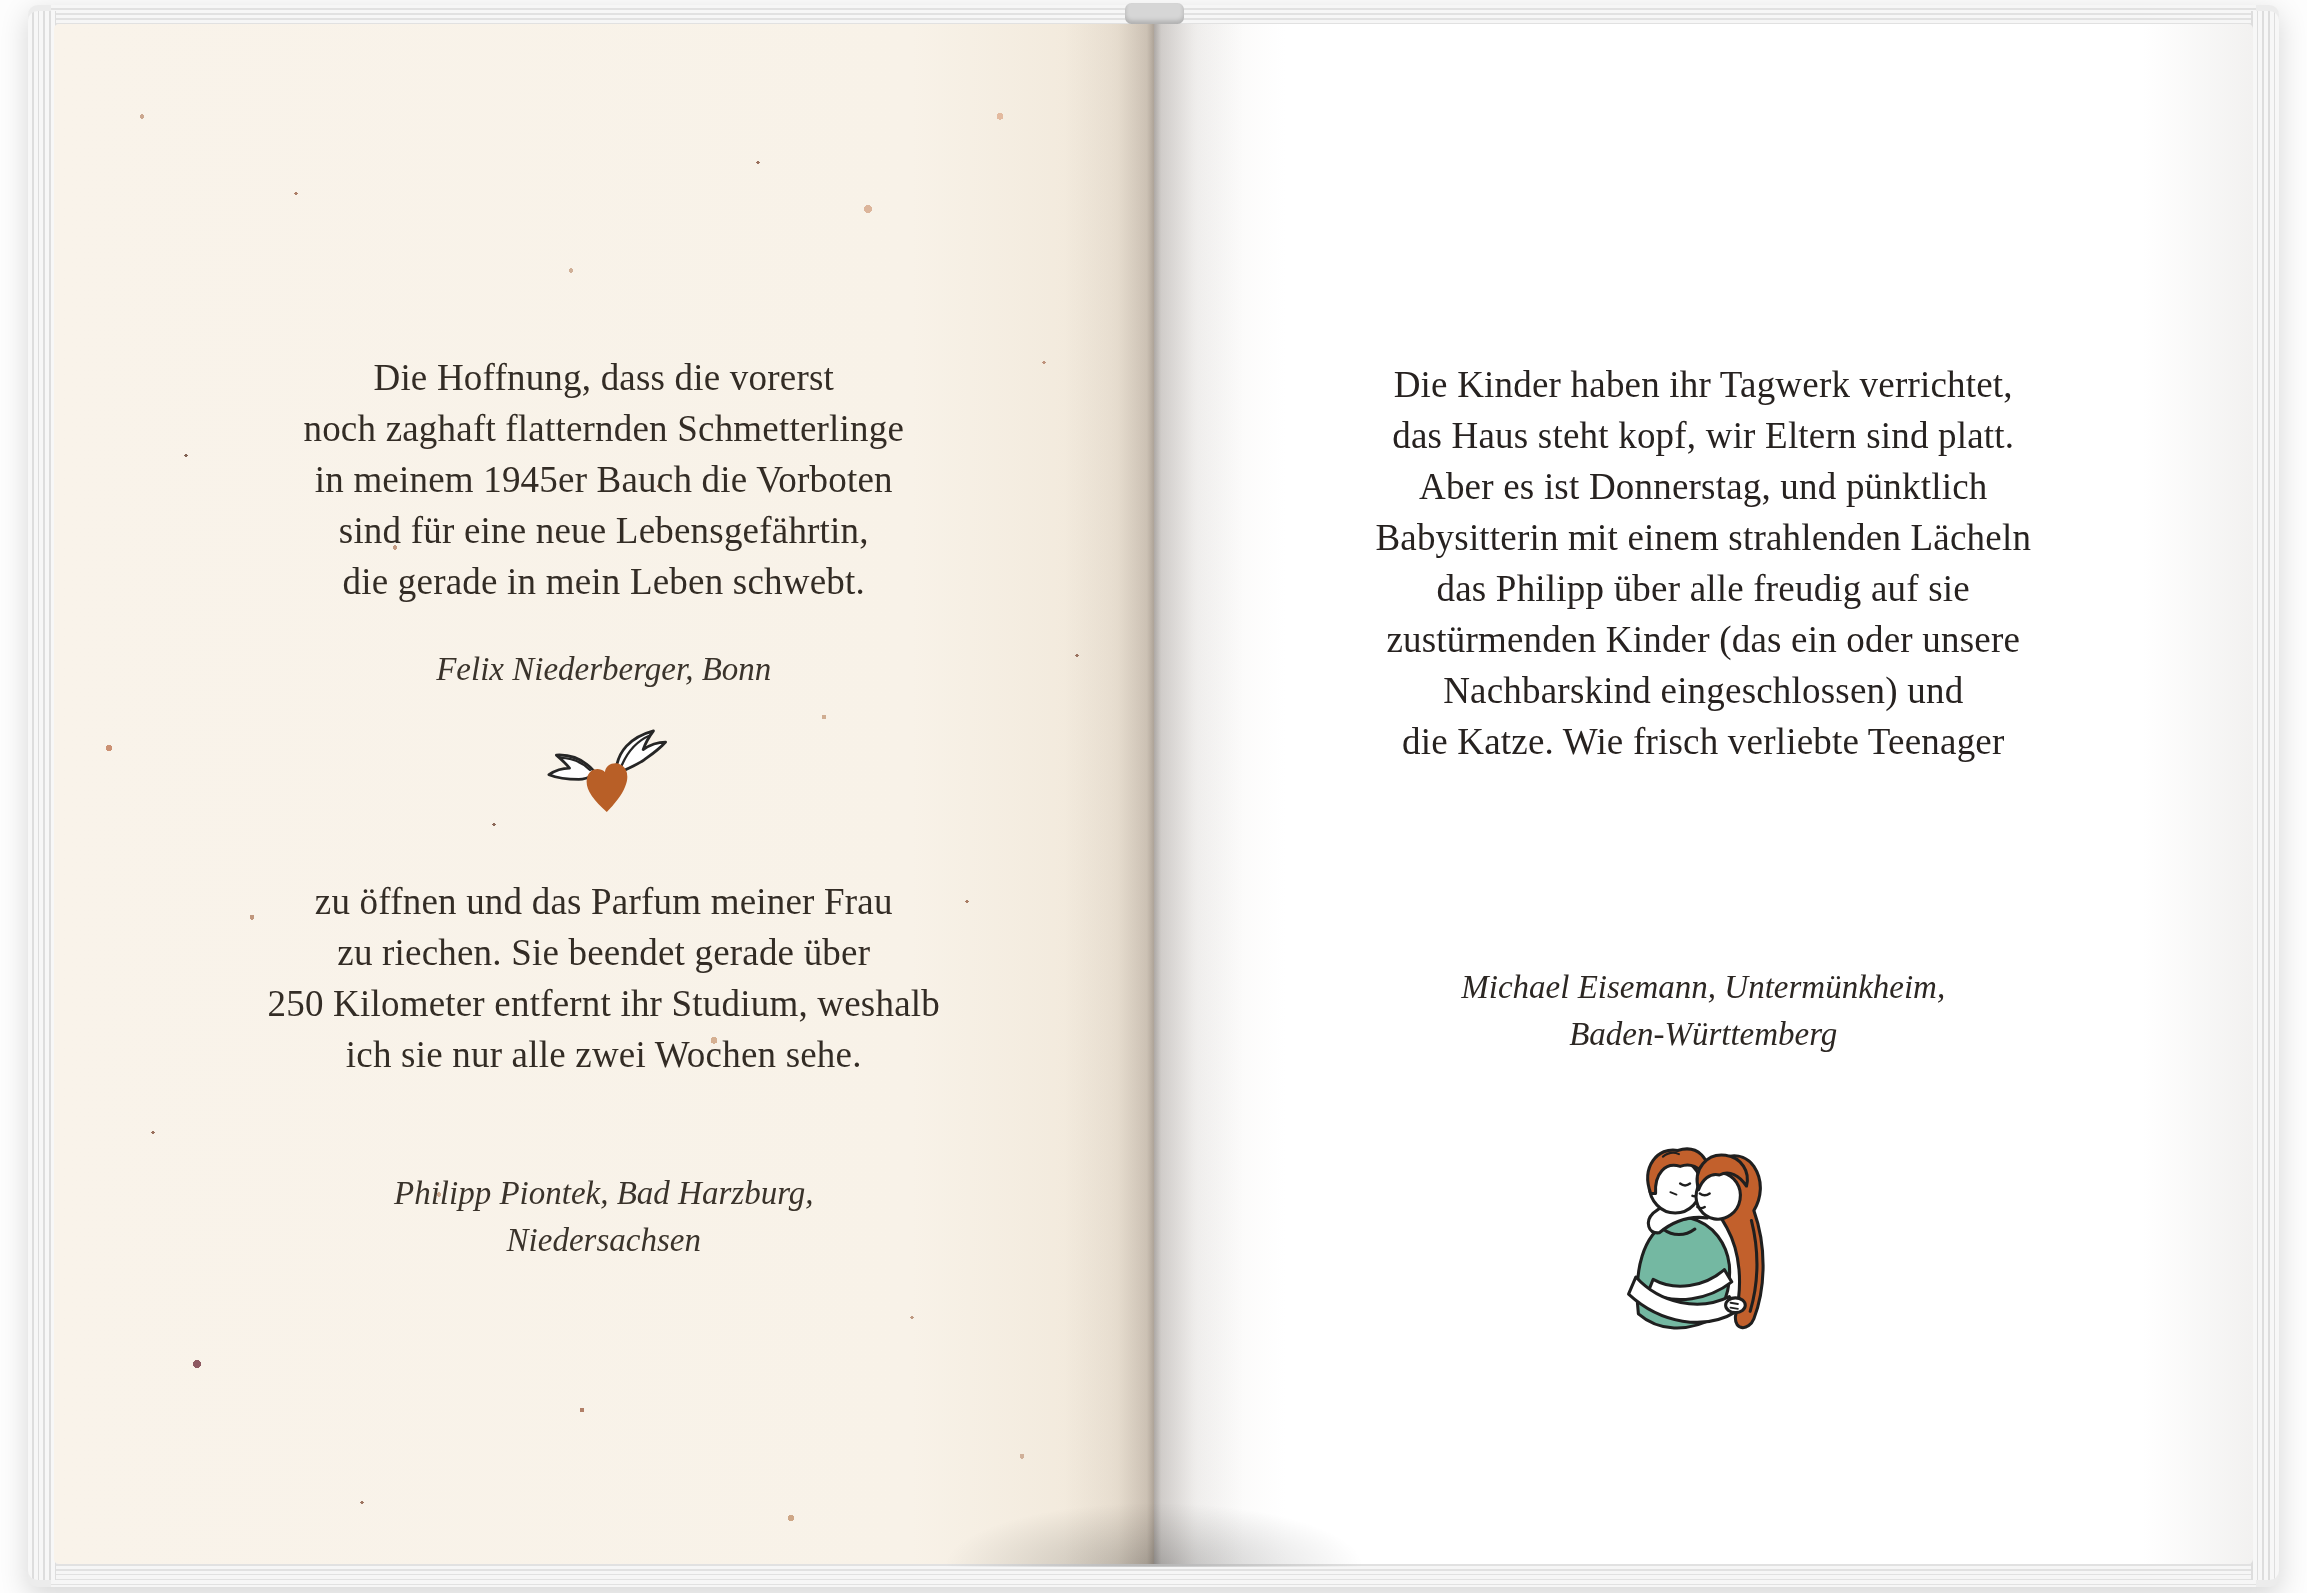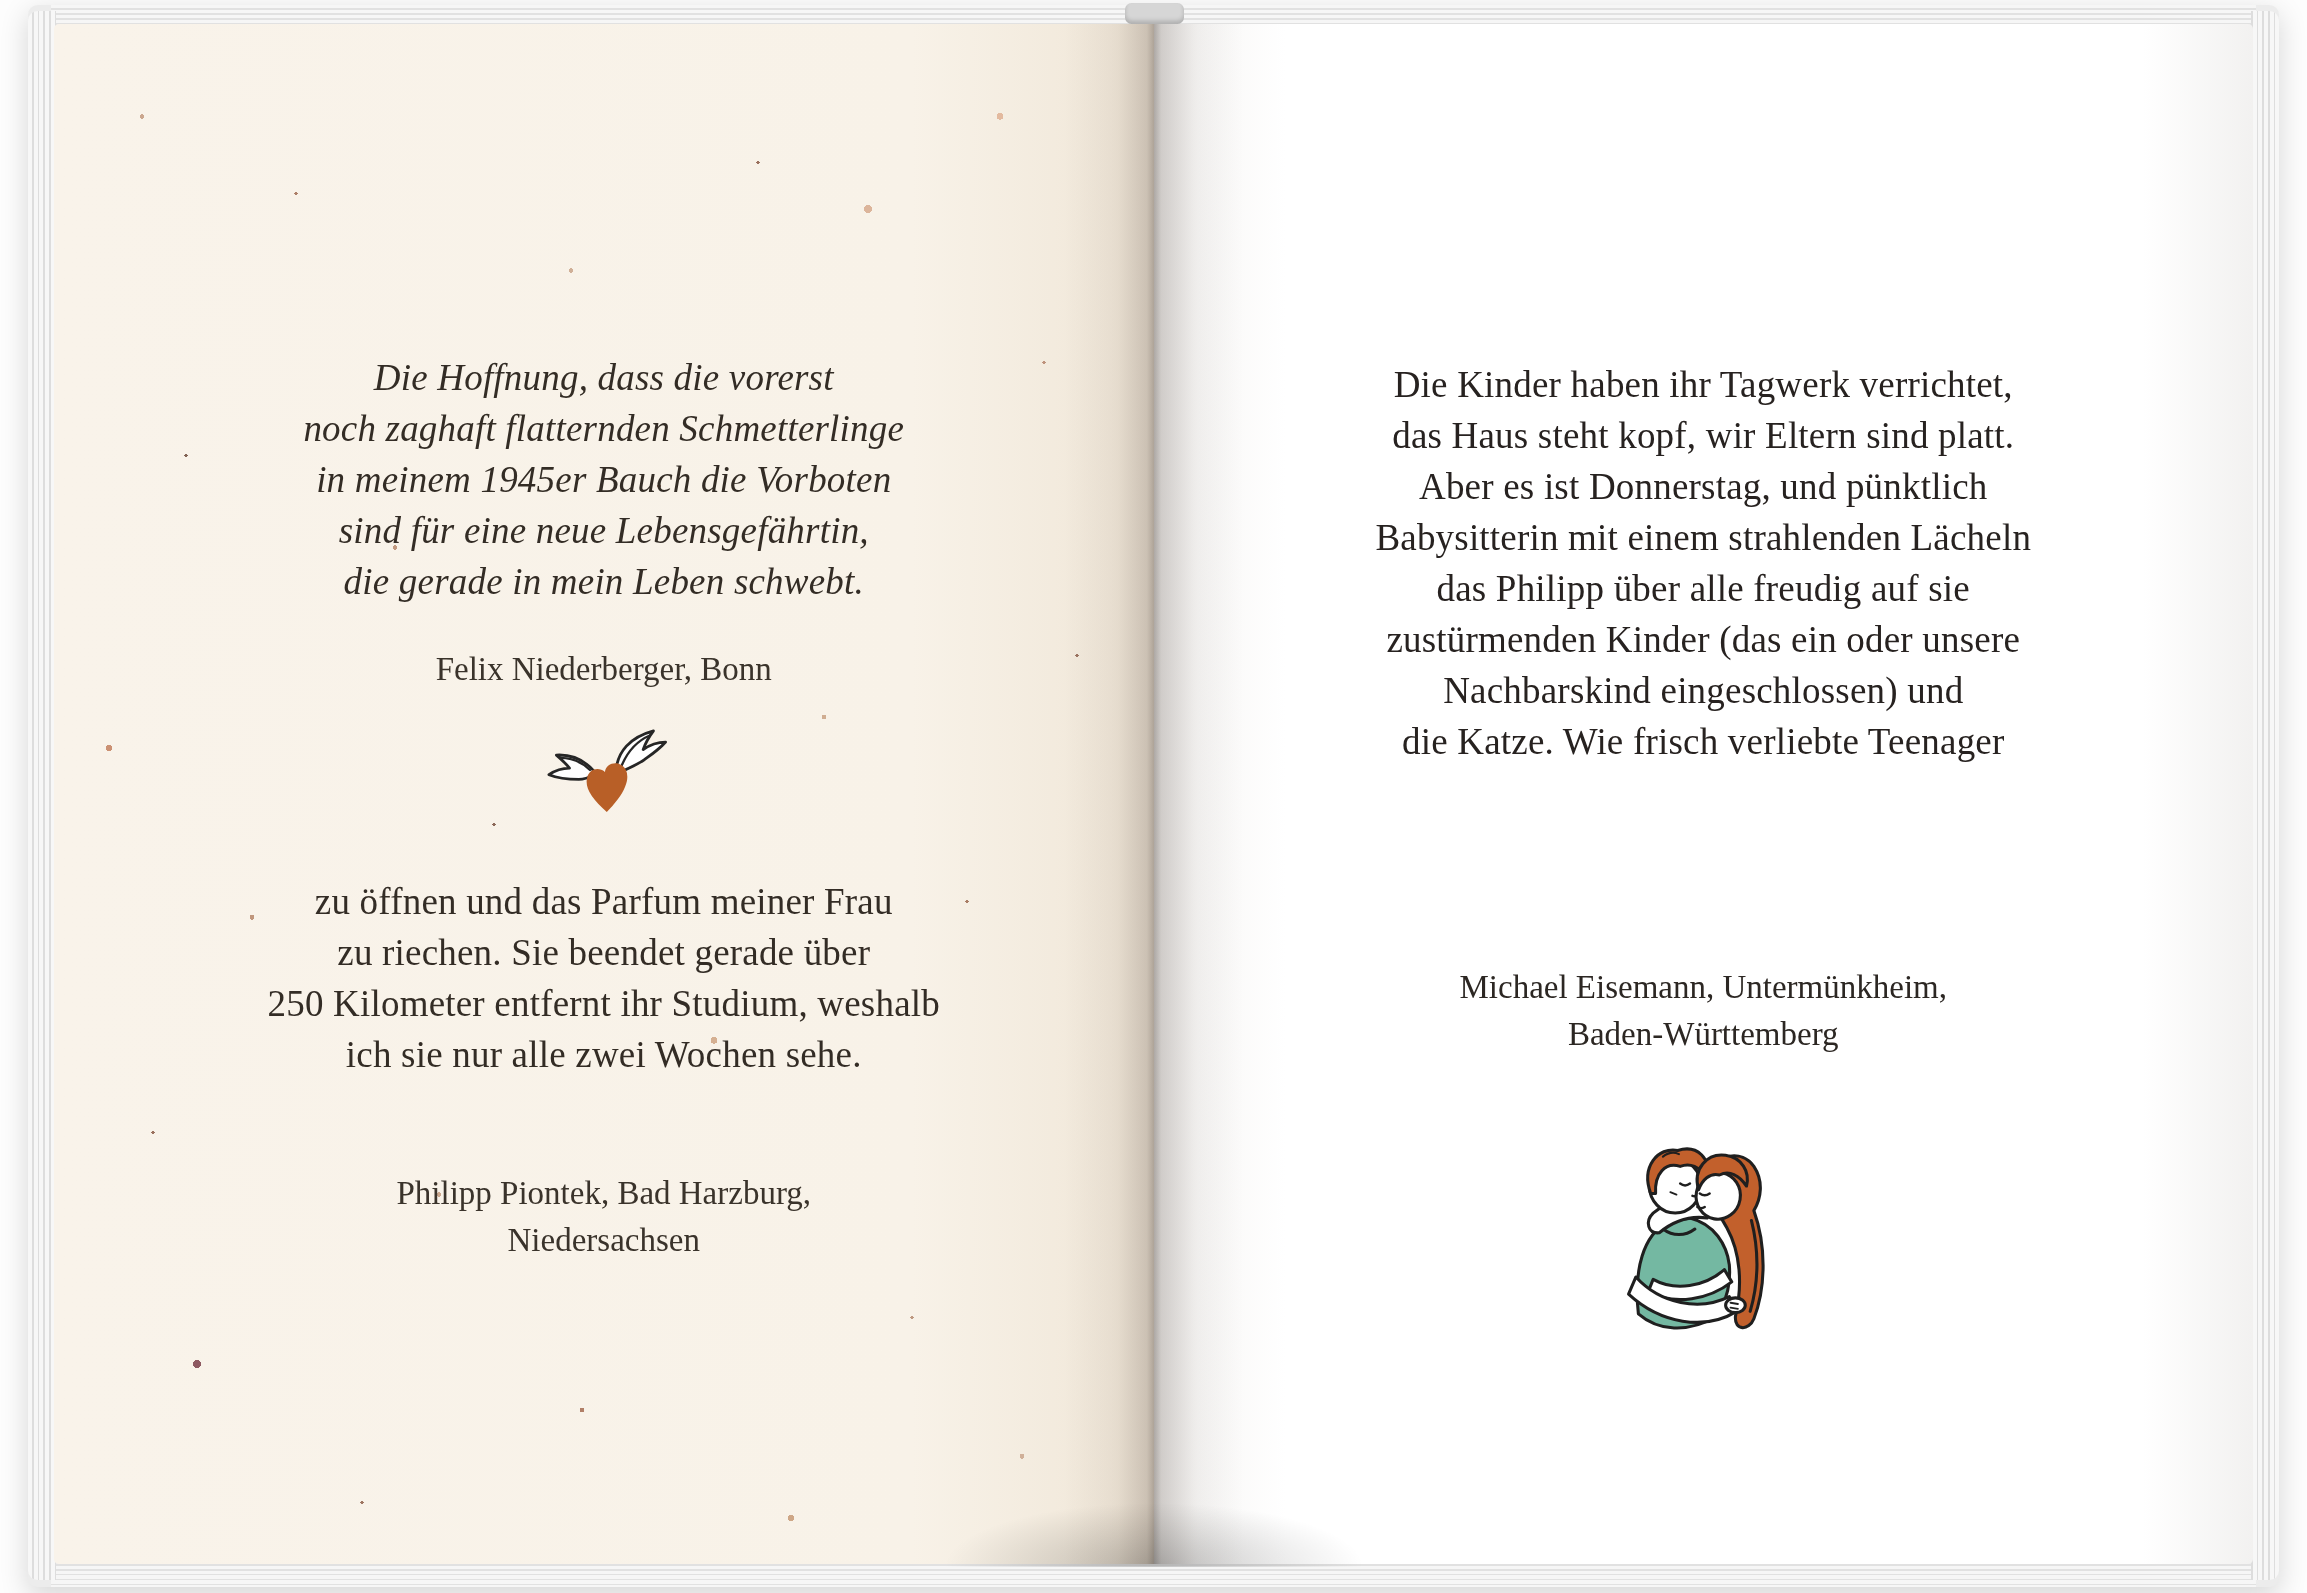--- a/index.html
+++ b/index.html
@@ -113,27 +113,28 @@
   
   .content { position: absolute; inset: 0; z-index: 1; }
   .block { position: absolute; left: 0; right: 0; text-align: center; }
   .quote {
     font-size: 37px; line-height: 51px;
     letter-spacing: 0.2px;
     color: #332c25;
   }
   .page-right .quote { color: #272220; }
   .attribution {
+    font-style: italic;
     font-size: 33px; line-height: 47px;
     color: #3a332b;
   }
   .page-right .attribution { color: #2c2723; }
 
   
-  .q1-block    { top: 328px; font-style: italic; }
+  .q1-block    { top: 328px; }
   .a1-block    { top: 622px; }
   .heart-block { top: 702px; }
   .q2-block    { top: 852px; }
   .a2-block    { top: 1146px; }
 
   
   .q3-block     { top: 335px; }
   .a3-block     { top: 940px; }
   .couple-block { top: 1108px; }
 

